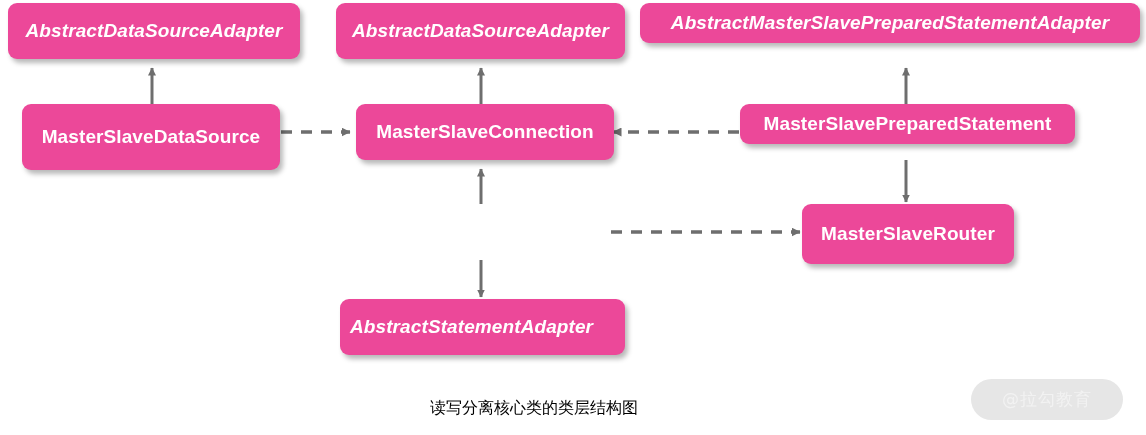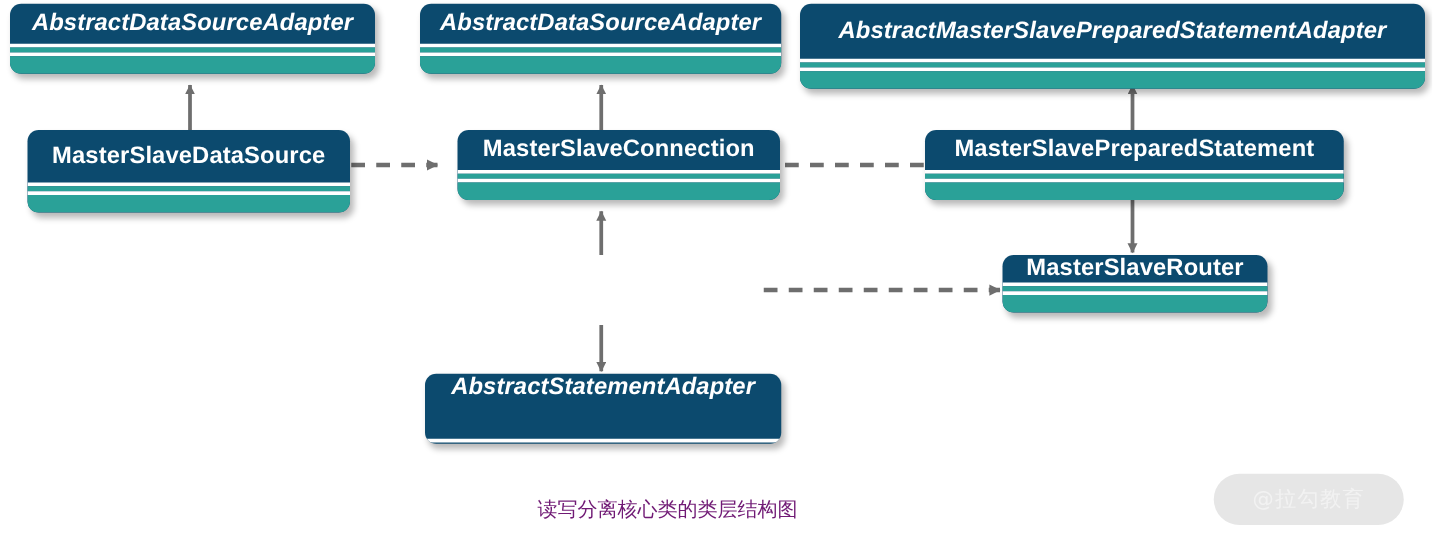--- a/index.html
+++ b/index.html
@@ -14,25 +14,25 @@
     position: relative;
     width: 1146px;
     height: 435px;
     background: #ffffff;
     overflow: hidden;
   }
   
   .uml-box {
     position: absolute;
     box-sizing: border-box;
-    background: #0c4a6e;
+    background: #ec4899;
     border-radius: 9px;
     box-shadow: 3px 4px 5px rgba(0,0,0,0.28);
     display: flex;
-    flex-direction: column;
+    flex-direction: row;
     overflow: hidden;
     z-index: 5;
   }
   .uml-title {
     flex: 1 1 auto;
     display: flex;
     align-items: center;
     justify-content: center;
     color: #ffffff;
     font-size: 19px;
@@ -62,21 +62,21 @@
   }
   
   .conn {
     position: absolute;
     z-index: 2;
   }
   .conn svg { display: block; overflow: visible; }
   
   .caption {
     position: absolute;
-    color: #701a75;
+    color: #000000;
     font-size: 16px;
     white-space: nowrap;
     font-family: Liberation Mono, monospace;
   }
   
   .watermark {
     position: absolute;
     background: #e6e6e6;
     border-radius: 22px;
     display: flex;
@@ -152,54 +152,54 @@
   </div>
 
   <div class="uml-box abstract" style="left:336px;top:3px;width:289px;height:56px;">
     <div class="uml-title">AbstractDataSourceAdapter</div>
     <div class="uml-sep"></div>
     <div class="uml-strip"></div>
     <div class="uml-sep"></div>
     <div class="uml-body"></div>
   </div>
 
-  <div class="uml-box abstract" style="left:640px;top:3px;width:500px;height:68px;">
+  <div class="uml-box abstract" style="left:640px;top:3px;width:500px;height:40px;">
     <div class="uml-title">AbstractMasterSlavePreparedStatementAdapter</div>
     <div class="uml-sep"></div>
     <div class="uml-strip"></div>
     <div class="uml-sep"></div>
     <div class="uml-body"></div>
   </div>
 
   <div class="uml-box" style="left:22px;top:104px;width:258px;height:66px;">
     <div class="uml-title">MasterSlaveDataSource</div>
     <div class="uml-sep"></div>
     <div class="uml-strip"></div>
     <div class="uml-sep"></div>
     <div class="uml-body"></div>
   </div>
 
-  <div class="uml-box" style="left:366px;top:104px;width:258px;height:56px;">
+  <div class="uml-box" style="left:356px;top:104px;width:258px;height:56px;">
     <div class="uml-title">MasterSlaveConnection</div>
     <div class="uml-sep"></div>
     <div class="uml-strip"></div>
     <div class="uml-sep"></div>
     <div class="uml-body"></div>
   </div>
 
-  <div class="uml-box" style="left:740px;top:104px;width:335px;height:56px;">
+  <div class="uml-box" style="left:740px;top:104px;width:335px;height:40px;">
     <div class="uml-title">MasterSlavePreparedStatement</div>
     <div class="uml-sep"></div>
     <div class="uml-strip"></div>
     <div class="uml-sep"></div>
     <div class="uml-body"></div>
   </div>
 
 
-  <div class="uml-box" style="left:802px;top:204px;width:212px;height:46px;">
+  <div class="uml-box" style="left:802px;top:204px;width:212px;height:60px;">
     <div class="uml-title">MasterSlaveRouter</div>
     <div class="uml-sep"></div>
     <div class="uml-strip"></div>
     <div class="uml-sep"></div>
     <div class="uml-body"></div>
   </div>
 
   <div class="uml-box abstract" style="left:340px;top:299px;width:285px;height:56px;gap:30px;">
     <div class="uml-title">AbstractStatementAdapter</div>
     <div class="uml-sep"></div>

